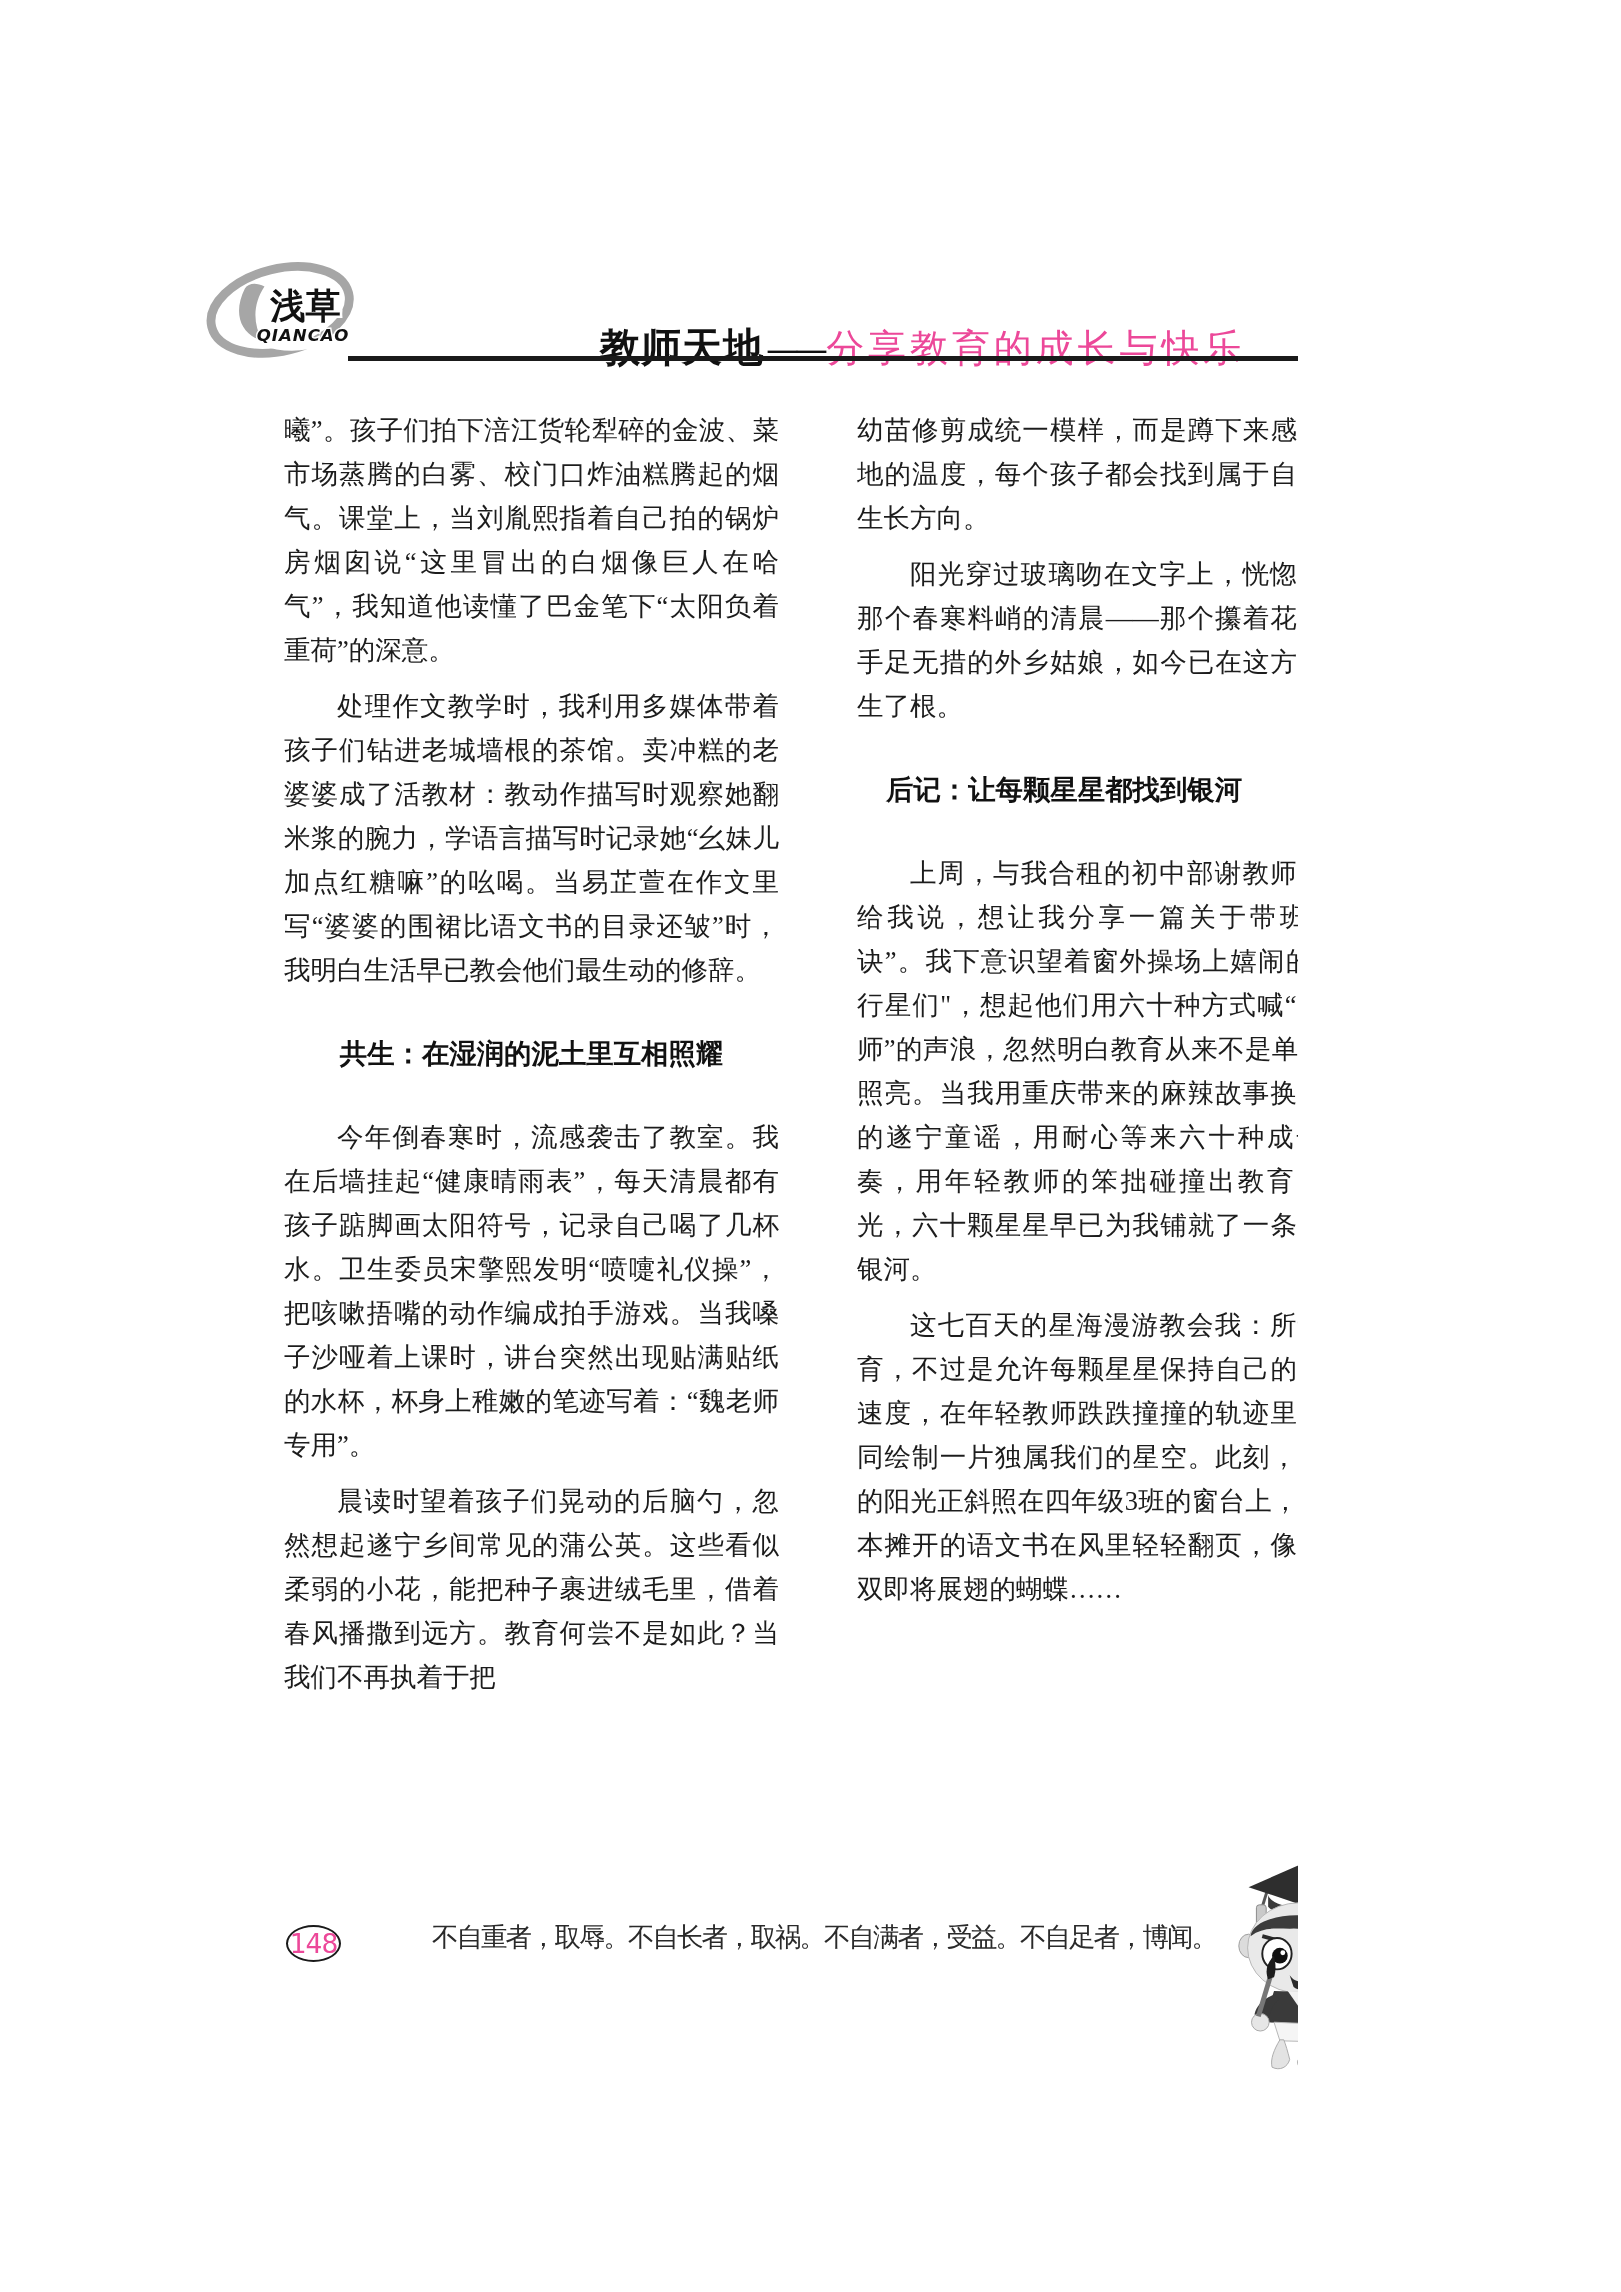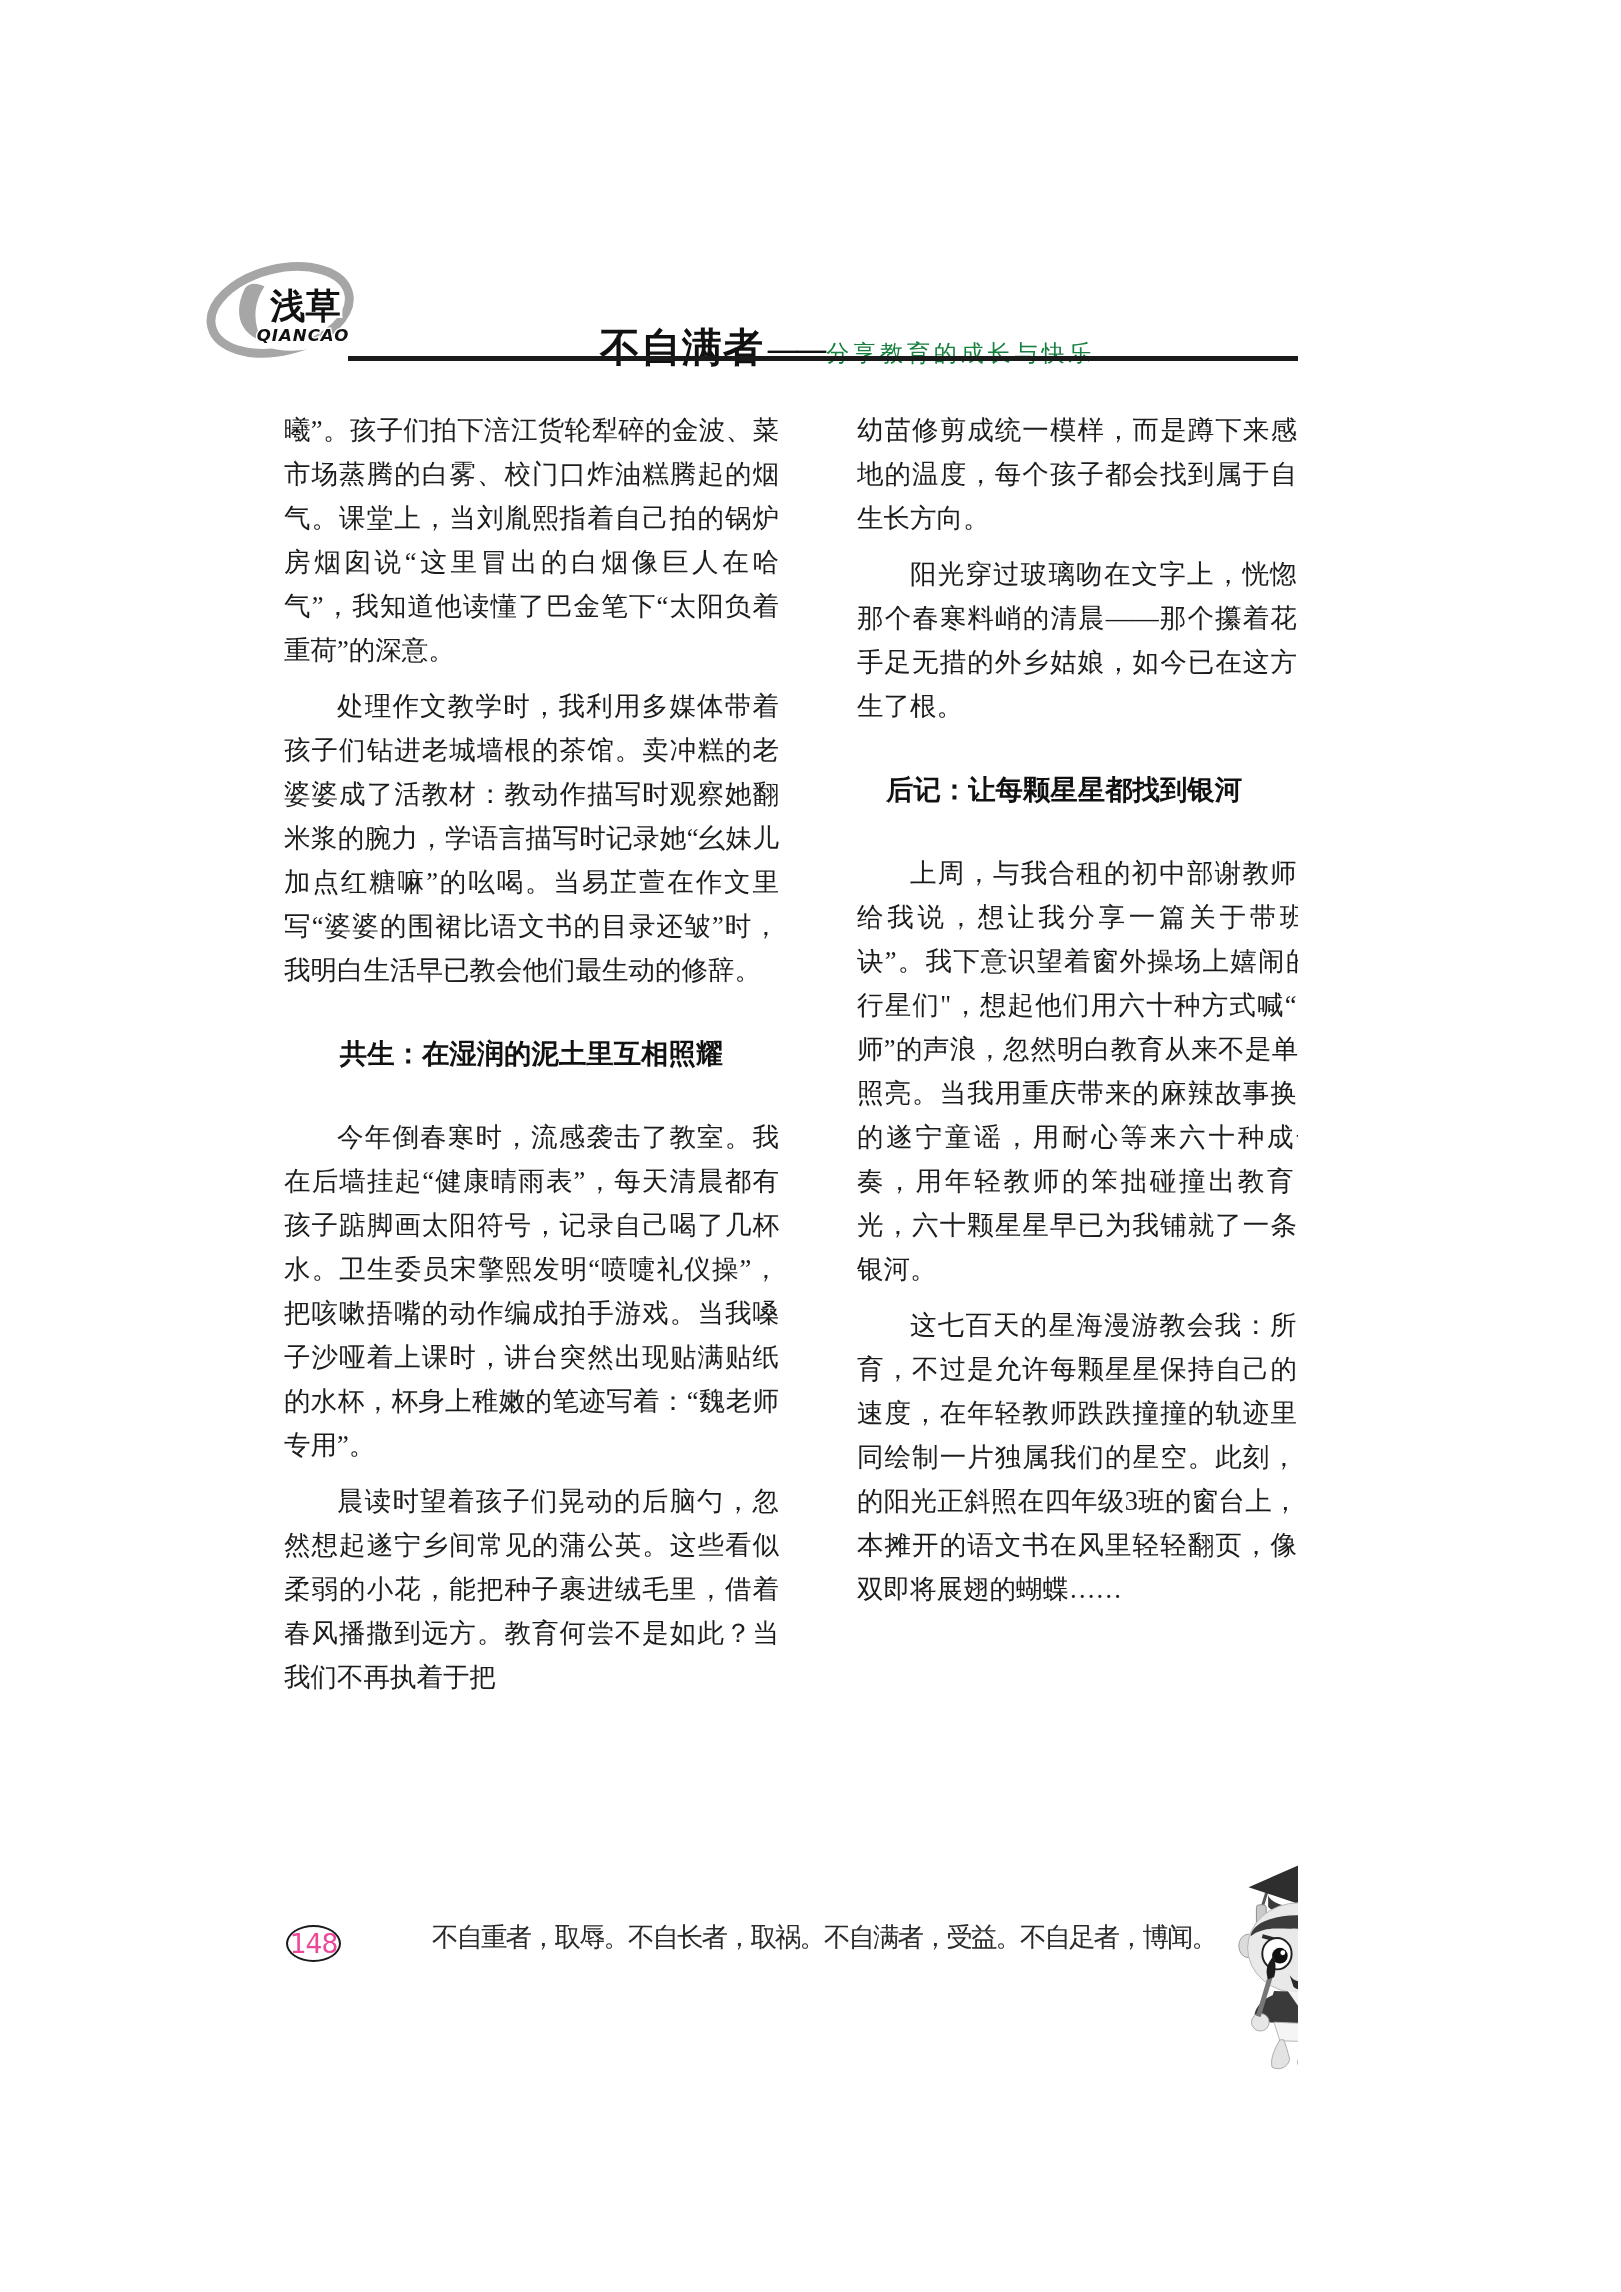--- a/index.html
+++ b/index.html
@@ -7,22 +7,22 @@
         font-family:"Liberation Serif", serif;color:#1a1a1a;}
 
   
   .logo{position:absolute;left:194px;top:247px;width:186px;height:118px;}
   .header-line{position:absolute;left:600px;top:320px;width:794px;white-space:nowrap;
                display:flex;align-items:baseline;}
   .header-section{font-family:"DejaVu Sans", sans-serif;font-weight:900;font-size:40px;
                   letter-spacing:1px;color:#111;}
   .header-sep{font-family:"DejaVu Sans", sans-serif;font-weight:400;font-size:33px;color:#111;
               margin:0 2px;letter-spacing:-3.9px;}
-  .header-subtitle{font-family:Liberation Sans, sans-serif;font-weight:400;font-size:23px;
-                   color:#15803d;letter-spacing:3.9px;}
+  .header-subtitle{font-family:Liberation Sans, sans-serif;font-weight:400;font-size:38px;
+                   color:#ec4899;letter-spacing:3.9px;}
   .rule{position:absolute;left:348px;top:356px;width:1010px;height:4.9px;background:#1a1a1a;}
 
   
   .col{position:absolute;top:396px;width:519px;font-size:26.5px;line-height:44px;
        text-align:justify;text-justify:inter-ideograph;color:#1c1c1c;}
   .col-left{left:272px;}
   .col-right{left:845px;}
   .col p{margin:12px;}
   .col p.ind{text-indent:2em;}
   .sec-heading{font-family:"DejaVu Sans", sans-serif;font-weight:700;font-size:27.4px;
@@ -52,21 +52,21 @@
     </g>
 
     <path d="M52 42 C40 66 46 88 70 96 C60 78 60 58 72 40 C64 36 56 36 52 42 Z" fill="#a6a6a6"></path>
     <path d="M70 100 C98 112 140 104 158 84 C130 96 100 96 78 88 Z" fill="#ffffff"></path>
 
     <text x="78" y="72" font-family="DejaVu Sans, sans-serif" font-size="36" font-weight="900" fill="#111" stroke="#ffffff" stroke-width="5" paint-order="stroke">浅草</text>
     <text x="64" y="96" font-family="DejaVu Sans, sans-serif" font-size="17" font-weight="700" font-style="italic" fill="#111" stroke="#ffffff" stroke-width="3" paint-order="stroke" letter-spacing="1">QIANCAO</text>
   </svg>
 
   <div class="header-line">
-    <span class="header-section">不自满者</span>
+    <span class="header-section">教师天地</span>
     <span class="header-sep">——</span>
     <span class="header-subtitle">分享教育的成长与快乐</span>
   </div>
   <div class="rule"></div>
 
   <div class="col col-left">
     <p>曦”。孩子们拍下涪江货轮犁碎的金波、菜市场蒸腾的白雾、校门口炸油糕腾起的烟气。课堂上，当刘胤熙指着自己拍的锅炉房烟囱说“这里冒出的白烟像巨人在哈气”，我知道他读懂了巴金笔下“太阳负着重荷”的深意。</p>
     <p class="ind">处理作文教学时，我利用多媒体带着孩子们钻进老城墙根的茶馆。卖冲糕的老婆婆成了活教材：教动作描写时观察她翻米浆的腕力，学语言描写时记录她“幺妹儿加点红糖嘛”的吆喝。当易芷萱在作文里写“婆婆的围裙比语文书的目录还皱”时，我明白生活早已教会他们最生动的修辞。</p>
     <div class="sec-heading centered">共生：在湿润的泥土里互相照耀</div>
     <p class="ind">今年倒春寒时，流感袭击了教室。我在后墙挂起“健康晴雨表”，每天清晨都有孩子踮脚画太阳符号，记录自己喝了几杯水。卫生委员宋擎熙发明“喷嚏礼仪操”，把咳嗽捂嘴的动作编成拍手游戏。当我嗓子沙哑着上课时，讲台突然出现贴满贴纸的水杯，杯身上稚嫩的笔迹写着：“魏老师专用”。</p>

